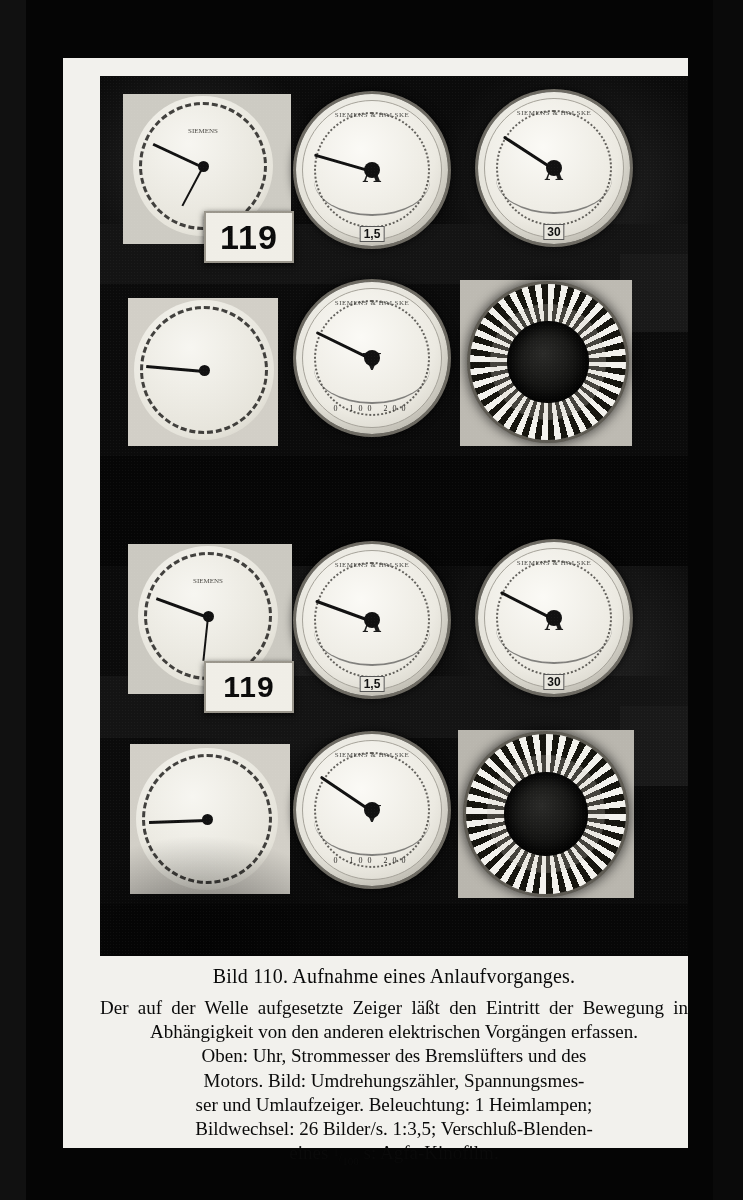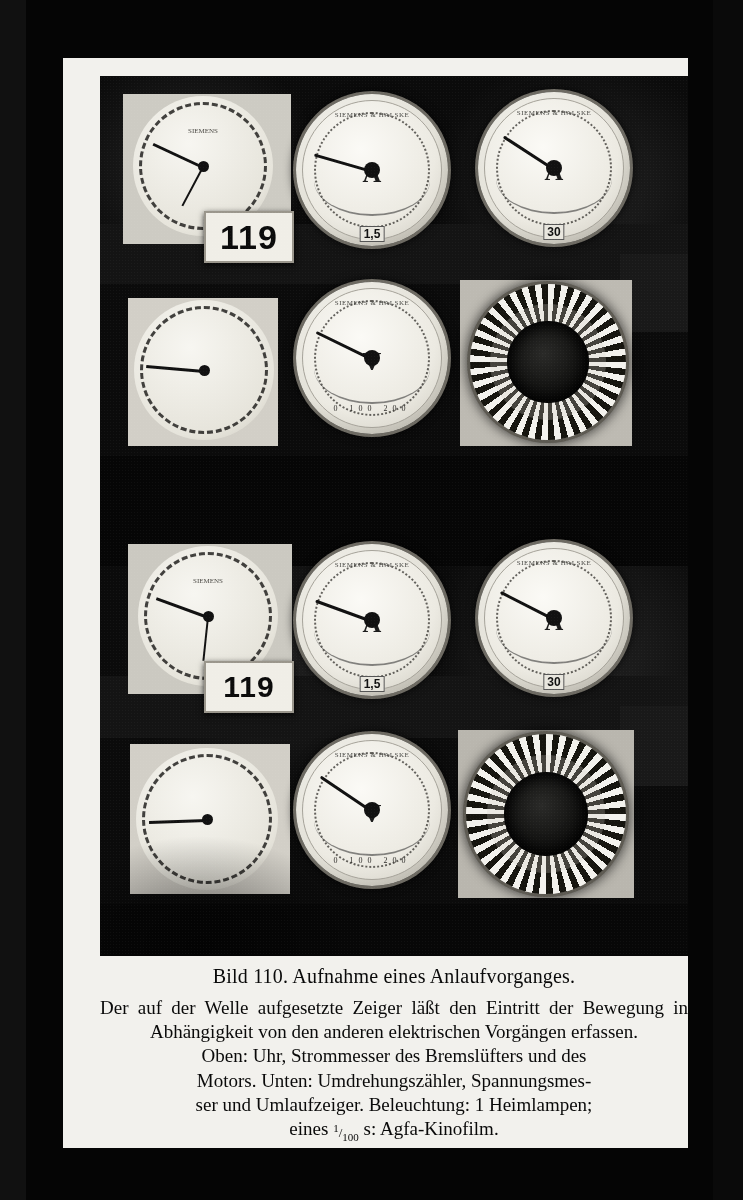--- a/index.html
+++ b/index.html
@@ -438,22 +438,23 @@
 
       <div class="frame" style="left:0; top:828px; width:588px; height:52px; background:#070707;"></div>
       <div class="soft-dark" style="left:-60px; top:760px; width:320px; height:220px;"></div>
     </div>
 
     <div class="caption">
       <div class="title">Bild 110.  Aufnahme eines Anlaufvorganges.</div>
       <p class="para">Der auf der Welle aufgesetzte Zeiger läßt den Eintritt der Bewegung in Abhängigkeit von den anderen elektrischen Vorgängen erfassen.</p>
       <div class="para">
         <div>Oben: Uhr, Strommesser des Bremslüfters und des</div>
-        <div>Motors. Unten: Umdrehungszähler, Spannungsmes-</div>
+        <div>Motors. Bild: Umdrehungszähler, Spannungsmes-</div>
         <div>ser und Umlaufzeiger. Beleuchtung: 1 Heimlampen;</div>
+        <div>Bildwechsel: 26 Bilder/s. 1:3,5; Verschluß-Blenden-</div>
         <div>
           <span>eines </span><span class="frac"><sup>1</sup>/<sub>100</sub></span><span> s: Agfa-Kinofilm.</span>
         </div>
       </div>
     </div>
 
   </div>
 </div>
 
 </body></html>

